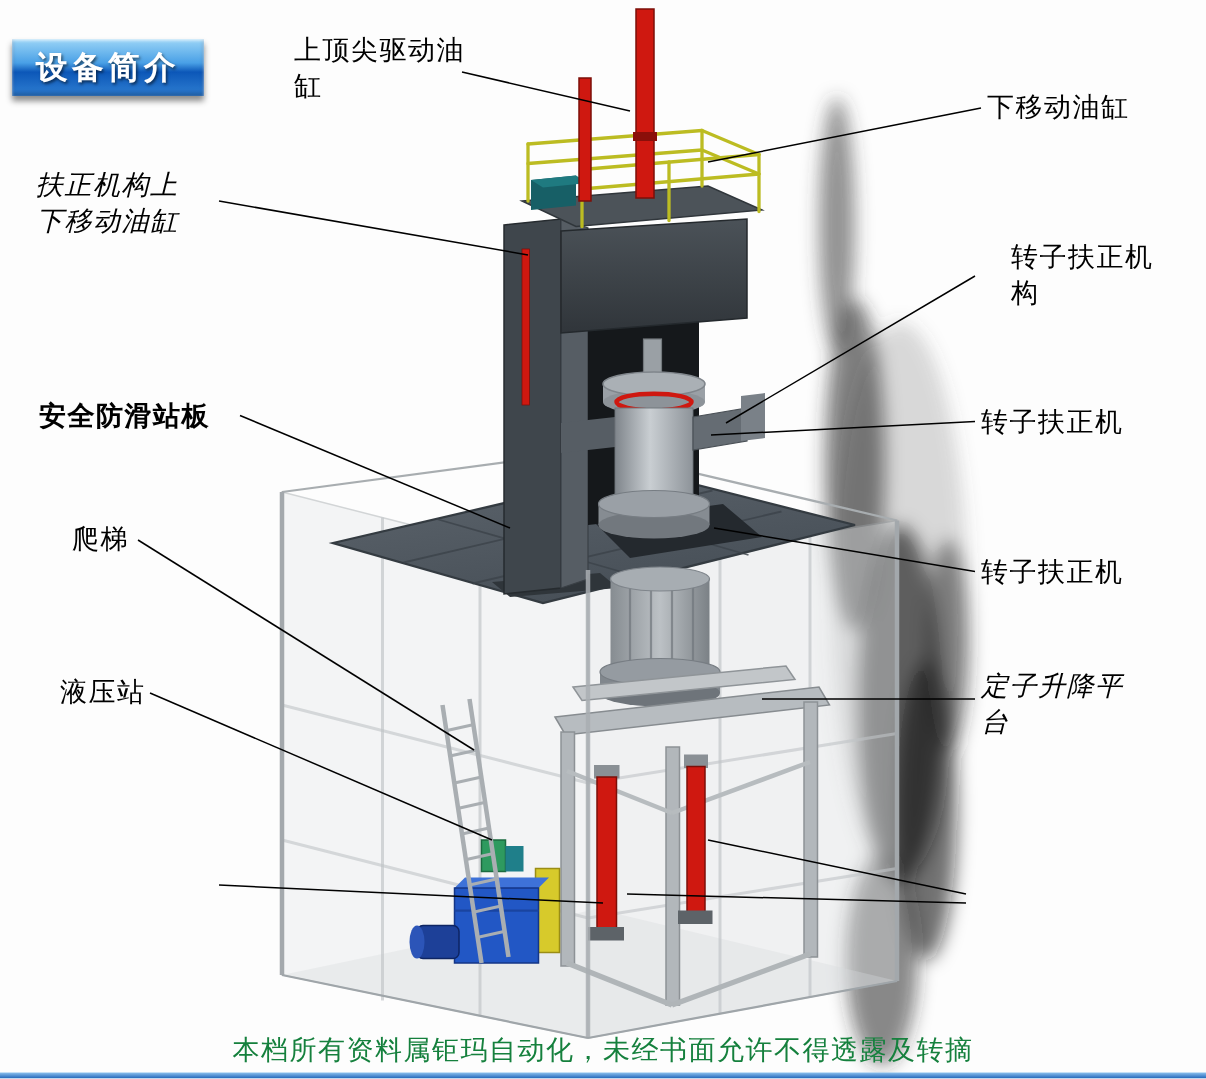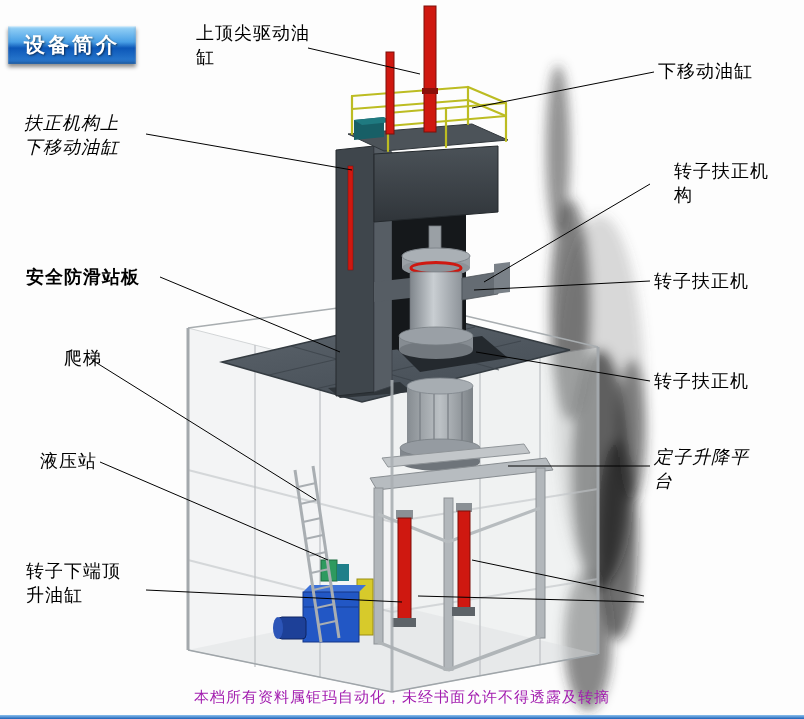--- a/index.html
+++ b/index.html
@@ -17,21 +17,21 @@
     color:#fff;font-size:21px;font-weight:bold;letter-spacing:3px;
     display:flex;align-items:center;justify-content:center;
     text-shadow:1px 1px 2px rgba(0,0,0,.55);
   }
   .lbl{
     position:absolute;font-size:18px;color:#000000;line-height:1.32;
     white-space:pre-line;letter-spacing:1px;
   }
   .footer{
     position:absolute;left:0;top:688px;width:100%;text-align:center;
-    font-size:15px;color:#a21caf;letter-spacing:1px;
+    font-size:18px;color:#15803d;letter-spacing:1px;
   }
   .bottom-bar{
     position:absolute;left:0;bottom:0;width:100%;height:4px;
     background:linear-gradient(180deg,#8cc1ee,#1f63b8);
   }
 </style>
 </head>
 <body>
 
 <div class="stage">
@@ -235,23 +235,21 @@
 
   <div class="lbl" style="left:196px;top:22px;">上顶尖驱动油
 缸</div>
   <div class="lbl" style="left:658px;top:60px;">下移动油缸</div>
   <div class="lbl" style="left:24px;top:112px;font-style:italic;">扶正机构上
 下移动油缸</div>
   <div class="lbl" style="left:674px;top:160px;">转子扶正机
 构</div>
   <div class="lbl" style="left:26px;top:266px;font-weight:bold;">安全防滑站板</div>
   <div class="lbl" style="left:654px;top:270px;">转子扶正机</div>
-  <div class="lbl" style="left:64px;top:348px;font-family:Liberation Mono, monospace;">爬梯</div>
+  <div class="lbl" style="left:48px;top:348px;">爬梯</div>
   <div class="lbl" style="left:654px;top:370px;">转子扶正机</div>
   <div class="lbl" style="left:40px;top:450px;text-align:right;">液压站</div>
   <div class="lbl" style="left:654px;top:446px;font-style:italic;">定子升降平
 台</div>
-  <div class="lbl" style="left:26px;top:560px;">转子下端顶
-升油缸</div>
 
   <div class="footer">本档所有资料属钜玛自动化，未经书面允许不得透露及转摘</div>
   <div class="bottom-bar"></div>
 </div>
 
 </body></html>

